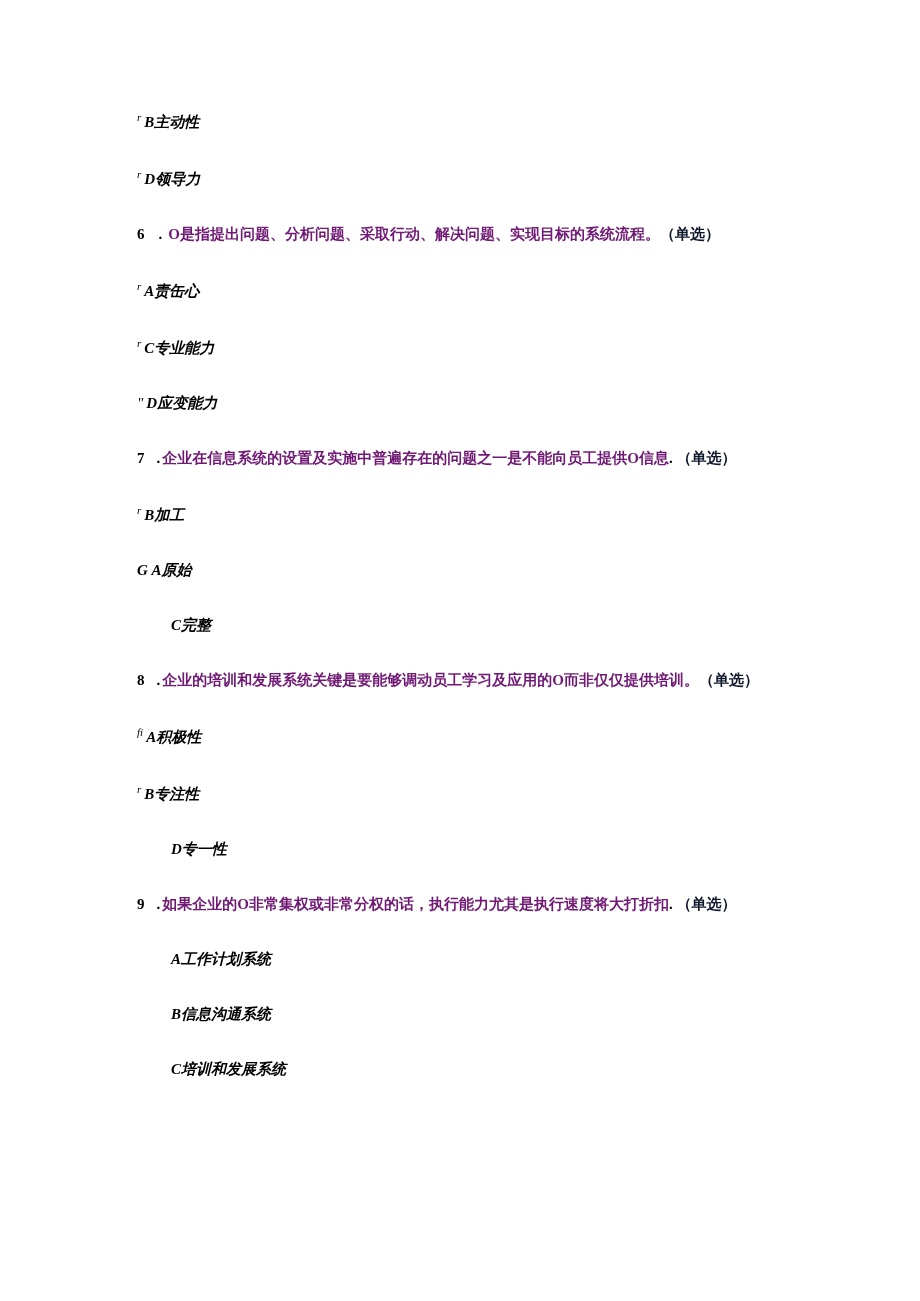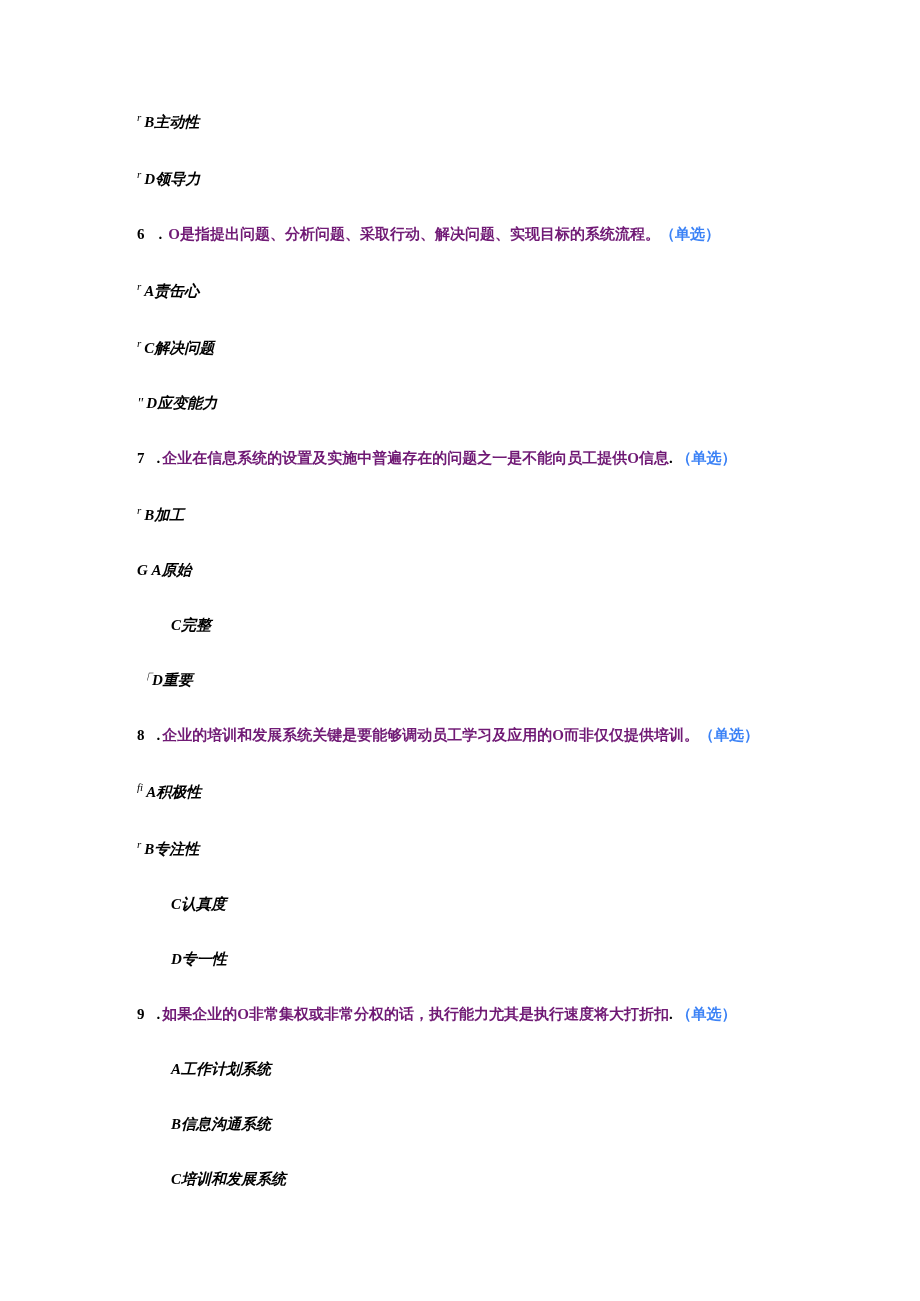--- a/index.html
+++ b/index.html
@@ -33,21 +33,21 @@
       margin-bottom: 34px;
       font-weight: bold;
     }
     .question .num {
       font-family: "Times New Roman", serif;
       font-weight: bold;
     }
     .question .dot { margin: 0 6px 0 14px; }
     .question .dot.tight { margin: 0 2px 0 12px; }
     .question .stem { color: #701a75; }
-    .question .tag { color: #3b82f6; }
+    .question .tag { color: #0f172a; }
     .question .punct-black { color: #000; }
   </style>
 </head>
 <body>
 
 <div>
 
   <div class="option">
     <span class="marker">r</span><span class="letter">B</span><span>主动性</span>
   </div>
@@ -55,53 +55,47 @@
     <span class="marker">r</span><span class="letter">D</span><span>领导力</span>
   </div>
 
   <div class="question">
     <span class="num">6</span><span class="dot">.</span><span class="stem">O是指提出问题、分析问题、采取行动、解决问题、实现目标的系统流程。</span><span class="tag">（单选）</span>
   </div>
   <div class="option">
     <span class="marker">r</span><span class="letter">A</span><span>责缶心</span>
   </div>
   <div class="option">
-    <span class="marker">r</span><span class="letter">C</span><span>解决问题</span>
+    <span class="marker">r</span><span class="letter">C</span><span>专业能力</span>
   </div>
   <div class="option">
     <span class="marker" style="font-size:15px;vertical-align:baseline;">"</span><span class="letter">D</span><span>应变能力</span>
   </div>
 
   <div class="question">
     <span class="num">7</span><span class="dot tight">.</span><span class="stem">企业在信息系统的设置及实施中普遍存在的问题之一是不能向员工提供O信息</span><span class="punct-black">.</span> <span class="tag">（单选）</span>
   </div>
   <div class="option">
     <span class="marker">r</span><span class="letter">B</span><span>加工</span>
   </div>
   <div class="option">
     <span class="letter">G</span> <span class="letter">A</span><span>原始</span>
   </div>
   <div class="option indent">
     <span class="letter">C</span><span>完整</span>
   </div>
-  <div class="option">
-    <span style="font-weight:normal;">「</span><span class="letter">D</span><span>重要</span>
-  </div>
 
   <div class="question">
     <span class="num">8</span><span class="dot tight">.</span><span class="stem">企业的培训和发展系统关键是要能够调动员工学习及应用的O而非仅仅提供培训。</span><span class="tag">（单选）</span>
   </div>
   <div class="option">
     <span class="marker">fi</span><span class="letter">A</span><span>积极性</span>
   </div>
   <div class="option">
     <span class="marker">r</span><span class="letter">B</span><span>专注性</span>
-  </div>
-  <div class="option indent">
-    <span class="letter">C</span><span>认真度</span>
   </div>
   <div class="option indent">
     <span class="letter">D</span><span>专一性</span>
   </div>
 
   <div class="question">
     <span class="num">9</span><span class="dot tight">.</span><span class="stem">如果企业的O非常集权或非常分权的话，执行能力尤其是执行速度将大打折扣</span><span class="punct-black">.</span> <span class="tag">（单选）</span>
   </div>
   <div class="option indent">
     <span class="letter">A</span><span>工作计划系统</span>

